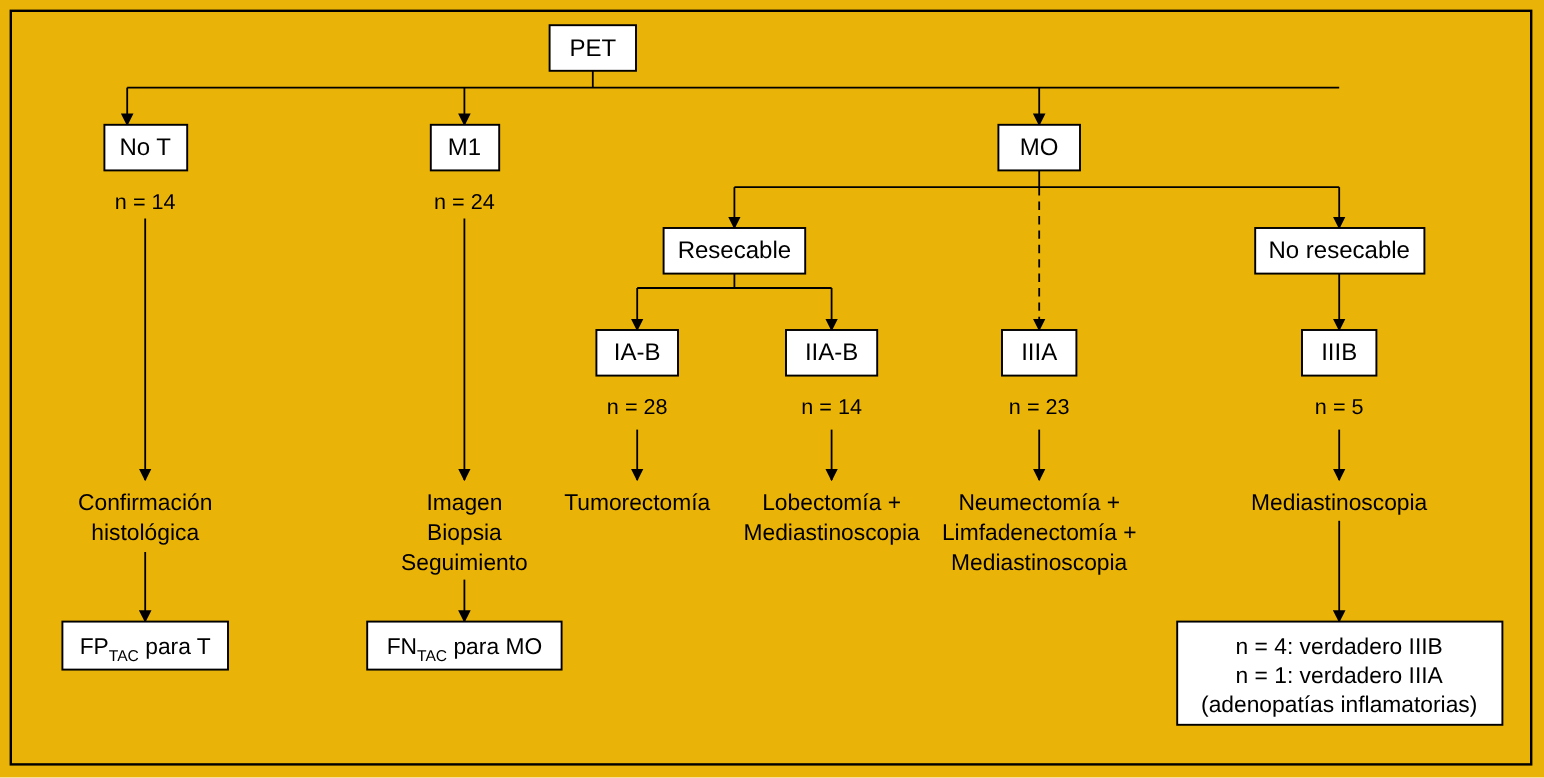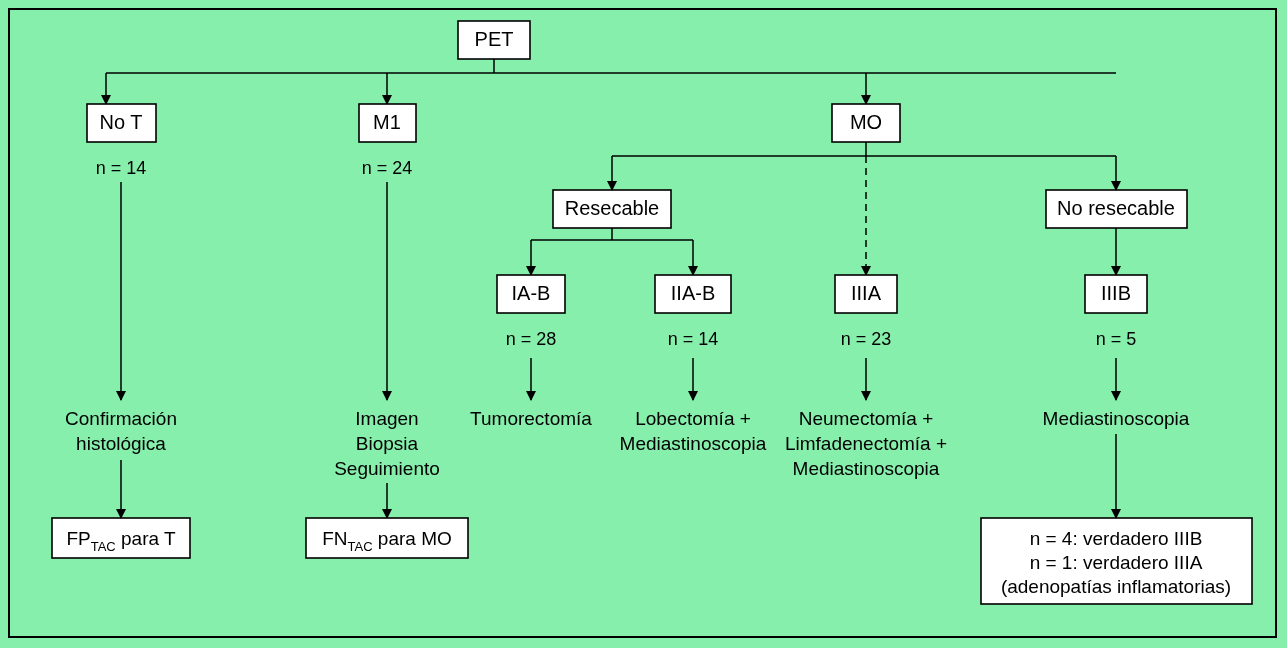--- a/index.html
+++ b/index.html
@@ -7,21 +7,21 @@
     padding: 0;
     background: #ffffff;
   }
   body {
     font-family: "Liberation Sans", sans-serif;
   }
   #stage {
     position: relative;
     width: 1287px;
     height: 648px;
-    background: #86efac;
+    background: #eab308;
     overflow: hidden;
   }
   #frame {
     position: absolute;
     left: 8px;
     top: 8px;
     width: 1269px;
     height: 630px;
     border: 2px solid #000000;
     box-sizing: border-box;

